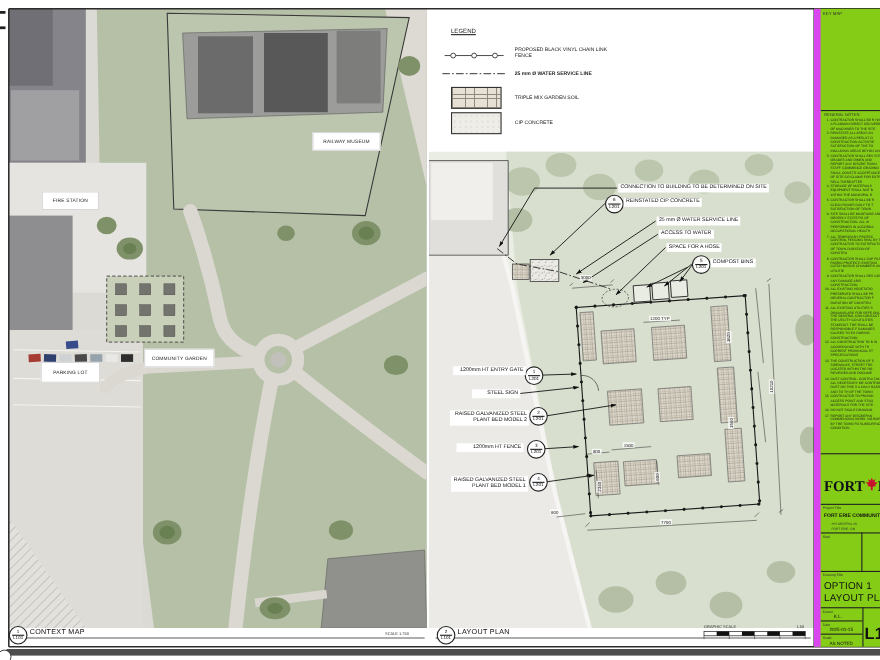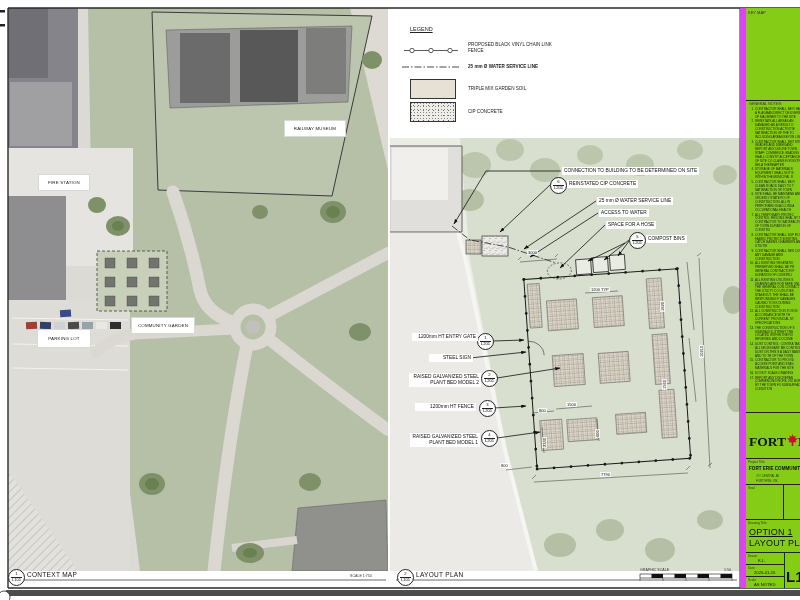--- a/index.html
+++ b/index.html
@@ -428,21 +428,21 @@
     <div class="sect-line" style="top:450px;"></div>
     <span class="tiny-label" style="left:2px;top:452px;">Project Title</span>
     <span class="proj-title" style="top:458px;">FORT ERIE COMMUNITY GARDEN</span>
     <span class="proj-addr" style="top:466px;left:10px;">### CENTRAL AV</span>
     <span class="proj-addr" style="top:470.5px;left:10px;">FORT ERIE, ON</span>
     <div class="sect-line" style="top:476px;"></div>
     <span class="tiny-label" style="left:2px;top:478px;">Seal</span>
     <div class="abs" style="left:37px;top:476px;width:0;height:35px;border-left:0.8px solid #222;"></div>
     <div class="sect-line" style="top:511px;"></div>
     <span class="tiny-label" style="left:2px;top:513px;">Drawing Title</span>
-    <span class="dwg-big" style="top:519px;text-decoration:underline;">OPTION 1</span>
+    <span class="dwg-big" style="top:519px;">OPTION 1</span>
     <span class="dwg-big" style="top:530px;">LAYOUT PLAN</span>
     <div class="sect-line" style="top:544px;"></div>
 
     <span class="tiny-label" style="left:2px;top:546px;">Drawn</span>
     <span class="fld-val" style="left:12px;top:550px;">K.L.</span>
     <div class="sect-line" style="top:556px;width:38px;"></div>
     <span class="tiny-label" style="left:2px;top:558px;">Date</span>
     <span class="fld-val" style="left:8px;top:562px;">2025-01-15</span>
     <div class="sect-line" style="top:568px;width:38px;"></div>
     <span class="tiny-label" style="left:2px;top:570px;">Scale</span>

